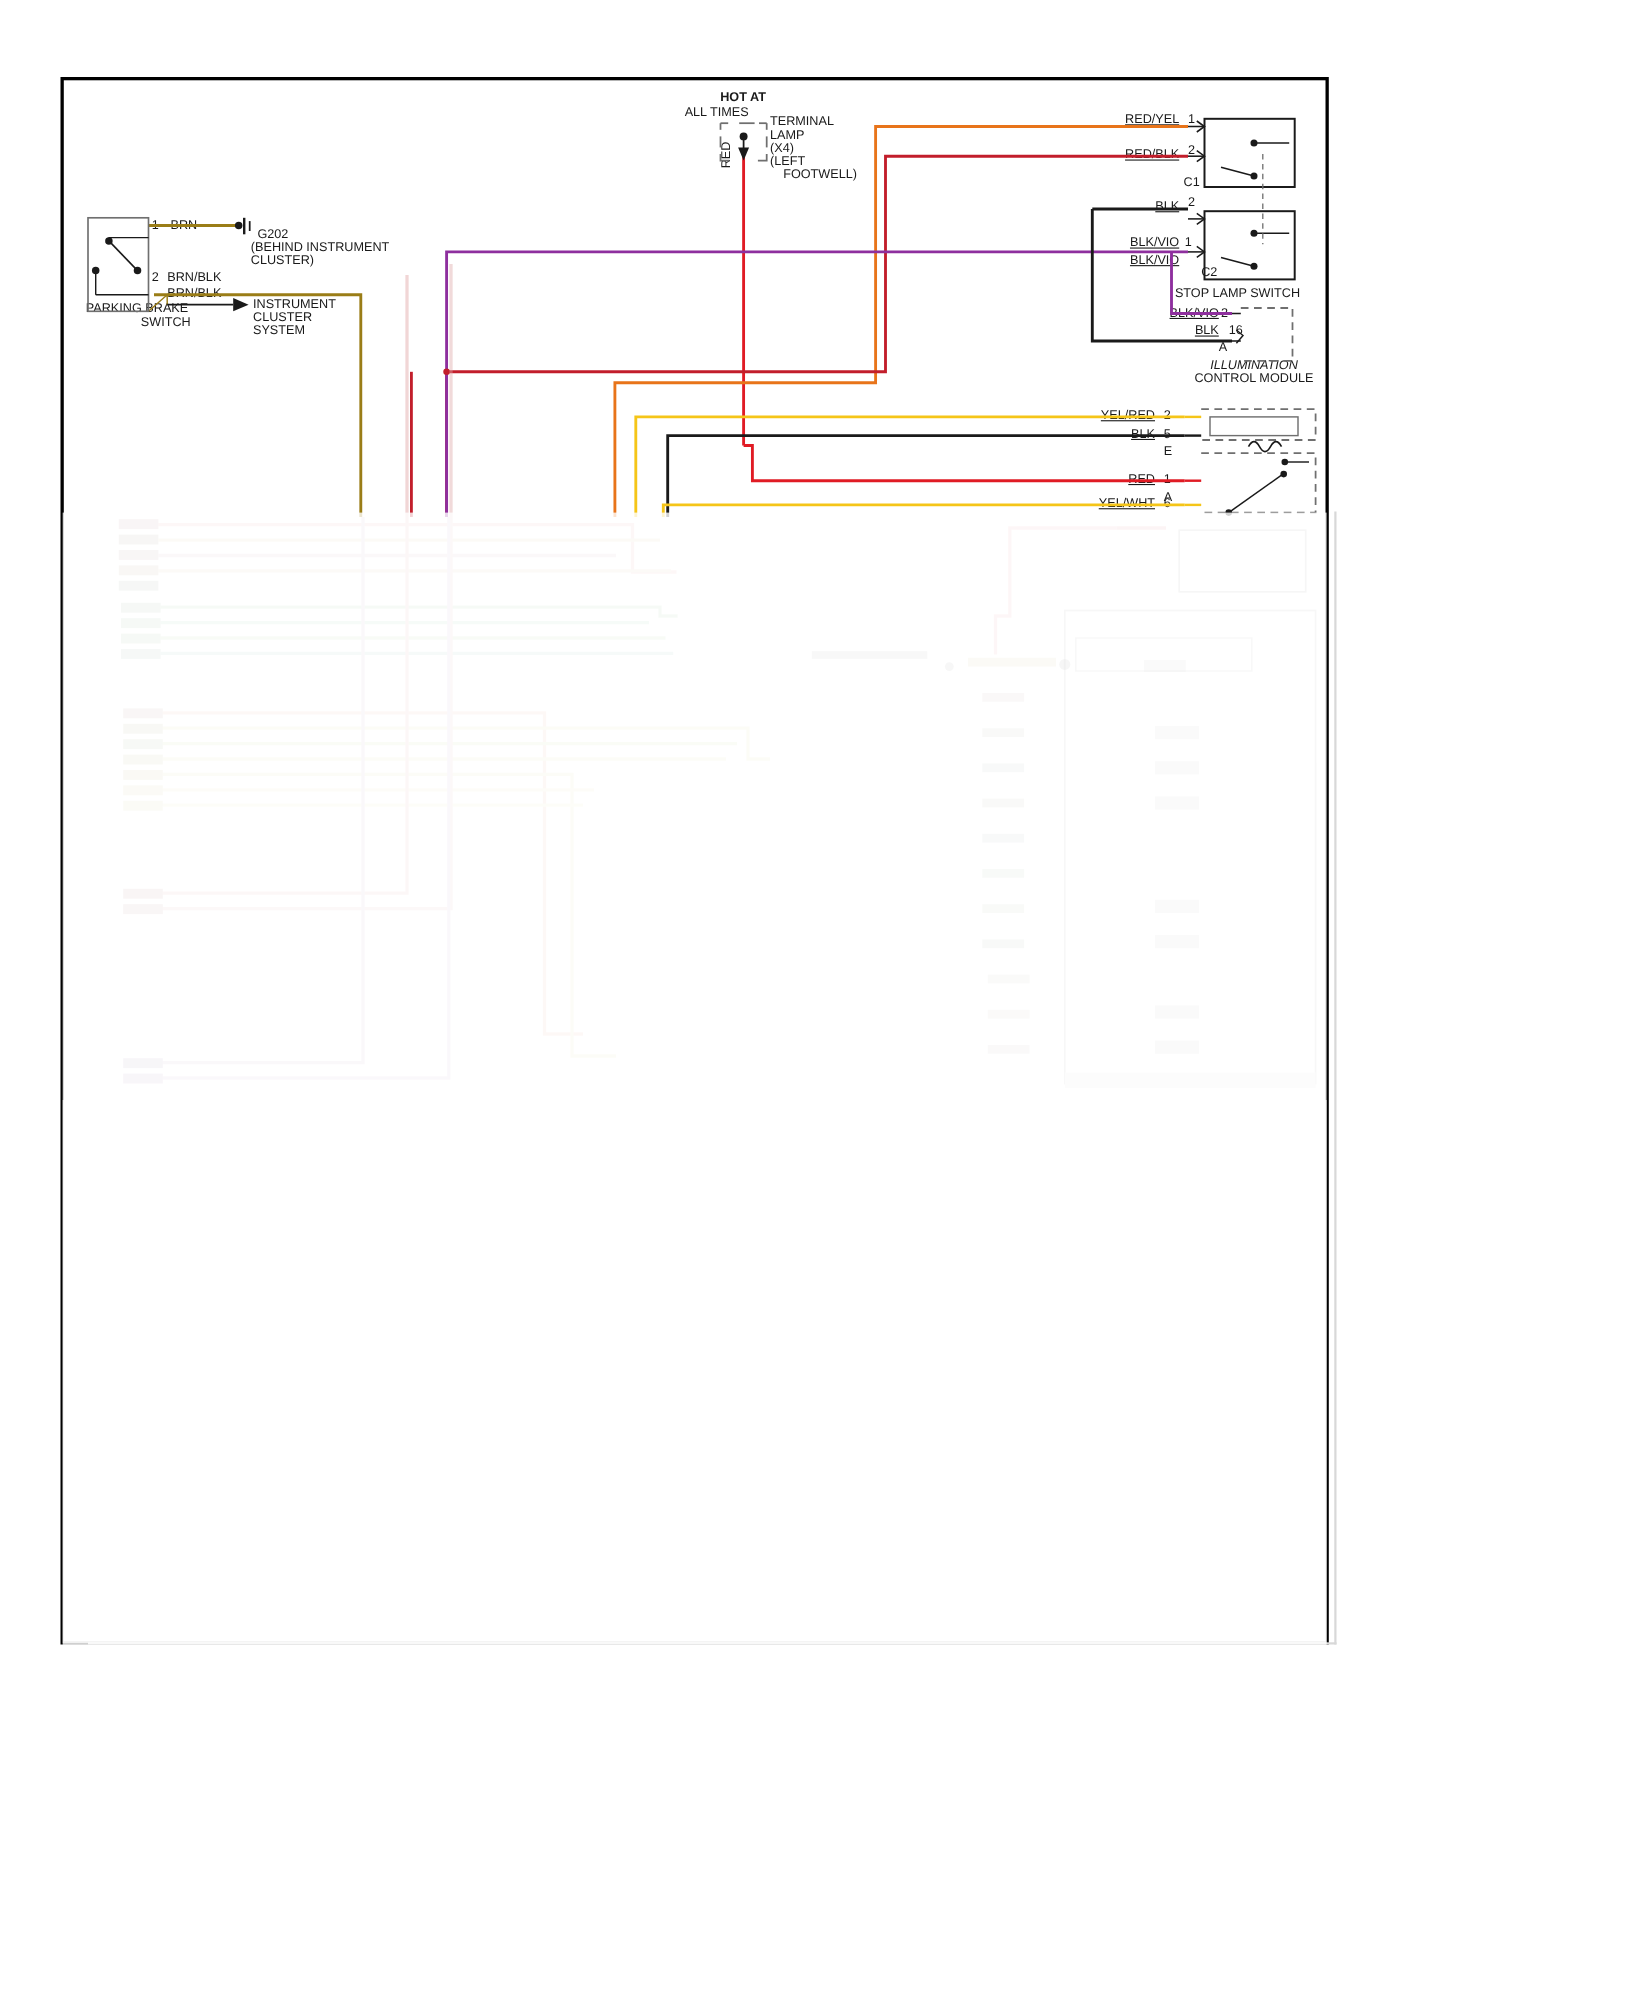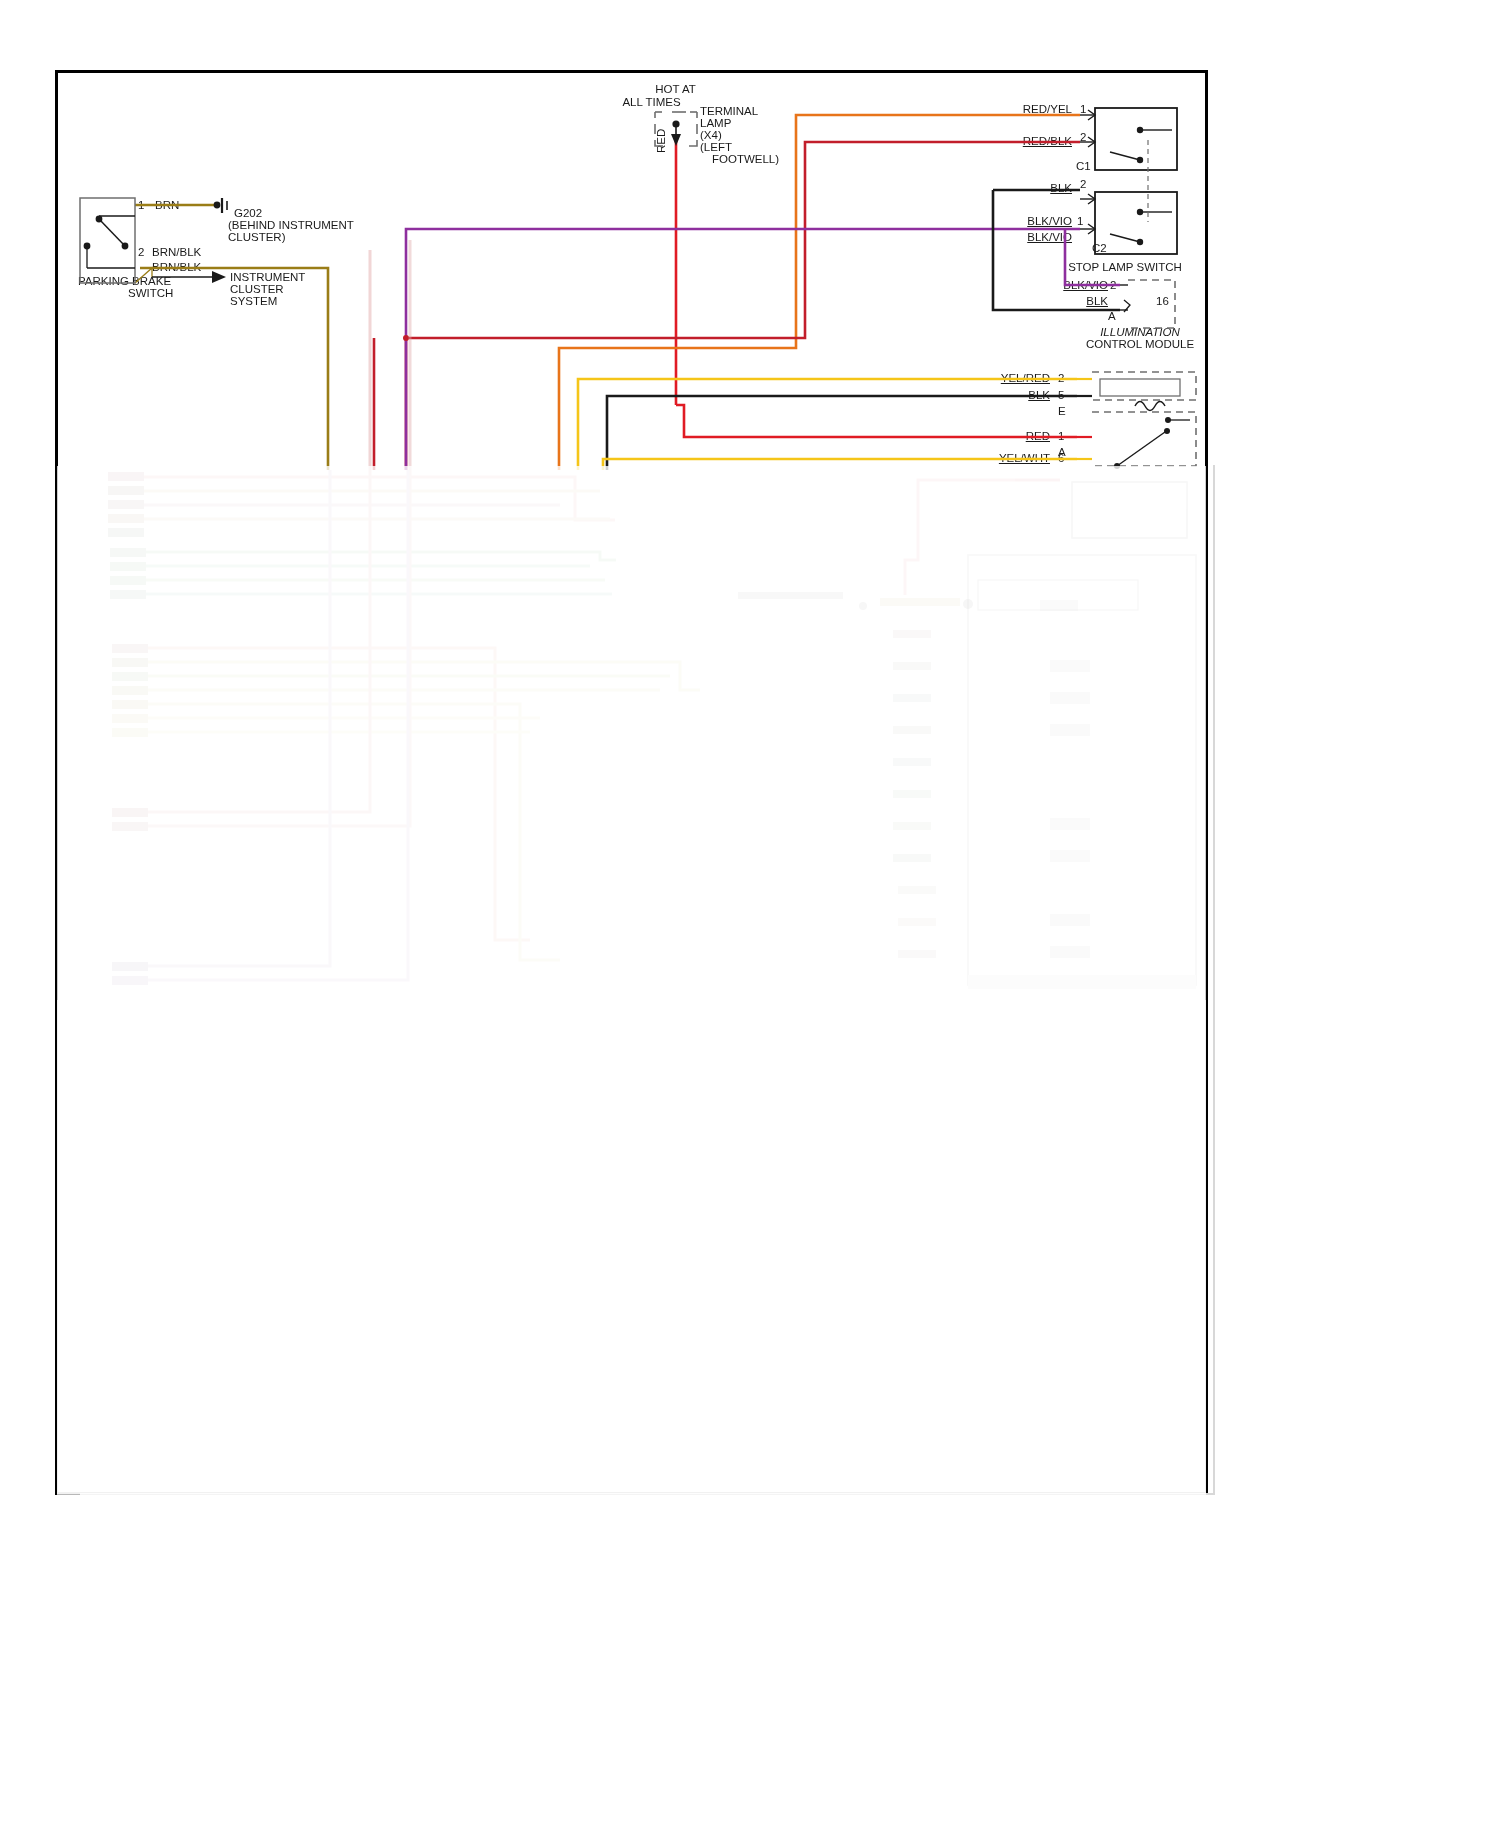--- a/index.html
+++ b/index.html
@@ -145,21 +145,21 @@
       <circle cx="125" cy="246" r="3.4" fill="#1a1a1a"></circle>
       <circle cx="87" cy="246" r="3.4" fill="#1a1a1a"></circle>
       <line x1="99" y1="219" x2="125" y2="246" stroke="#1a1a1a" stroke-width="1.5"></line>
       <line x1="99" y1="216" x2="135" y2="216" stroke="#1a1a1a" stroke-width="1.3"></line>
       <line x1="99" y1="216" x2="99" y2="219" stroke="#1a1a1a" stroke-width="1.3"></line>
       <line x1="87" y1="246" x2="87" y2="268" stroke="#1a1a1a" stroke-width="1.3"></line>
       <line x1="87" y1="268" x2="135" y2="268" stroke="#1a1a1a" stroke-width="1.3"></line>
     </g>
   </svg>
 
-  <div class="lbl c" style="left:618px;top:83px;width:115px;">HOT AT</div>
+  <div class="lbl c" style="left:618px;top:83px;width:115px;font-weight:bold;">HOT AT</div>
   <div class="lbl c" style="left:594px;top:96px;width:115px;">ALL TIMES</div>
 
   <div class="lbl" style="left:700px;top:105px;">TERMINAL</div>
   <div class="lbl" style="left:700px;top:117px;">LAMP</div>
   <div class="lbl" style="left:700px;top:129px;">(X4)</div>
   <div class="lbl" style="left:700px;top:141px;">(LEFT</div>
   <div class="lbl" style="left:712px;top:153px;">FOOTWELL)</div>
 
   <div class="lbl" style="left:655px;top:153px;transform:rotate(-90deg);transform-origin:left top;">RED</div>
 
@@ -199,21 +199,21 @@
   <div class="lbl r" style="left:950px;top:231px;width:122px;">BLK/VIO</div>
 
   <div class="lbl" style="left:1076px;top:242px;margin-left:16px;">C2</div>
 
   <div class="lbl c" style="left:1030px;top:261px;width:190px;">STOP LAMP SWITCH</div>
 
   <div class="lbl r" style="left:990px;top:279px;width:118px;">BLK/VIO</div>
   <div class="pin" style="left:1110px;top:279px;">2</div>
 
   <div class="lbl r" style="left:1010px;top:295px;width:98px;">BLK</div>
-  <div class="pin" style="left:1156px;top:295px;">16</div>
+  <div class="pin" style="left:1117px;top:295px;">16</div>
 
   <div class="lbl" style="left:1108px;top:310px;">A</div>
 
   <div class="lbl c" style="left:1045px;top:326px;width:190px;font-style:italic;">ILLUMINATION</div>
   <div class="lbl c" style="left:1040px;top:338px;width:200px;">CONTROL MODULE</div>
 
   <div class="lbl r" style="left:930px;top:372px;width:120px;">YEL/RED</div>
   <div class="pin" style="left:1058px;top:372px;">2</div>
 
   <div class="lbl r" style="left:960px;top:389px;width:90px;">BLK</div>

